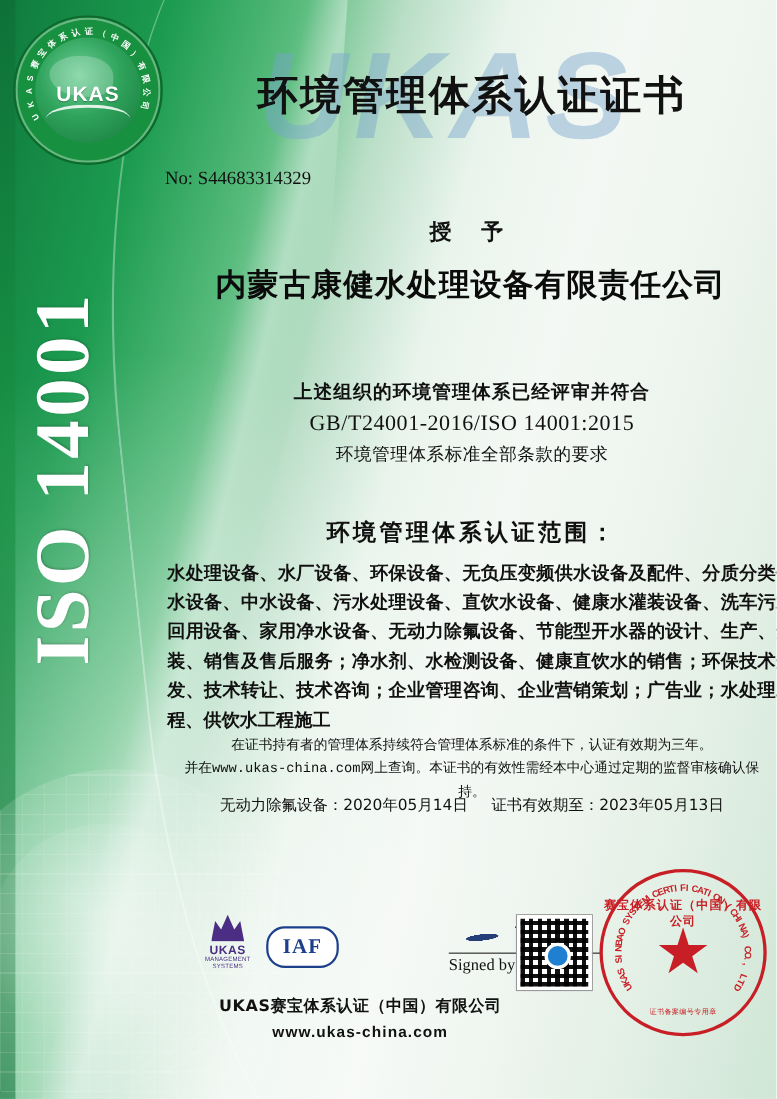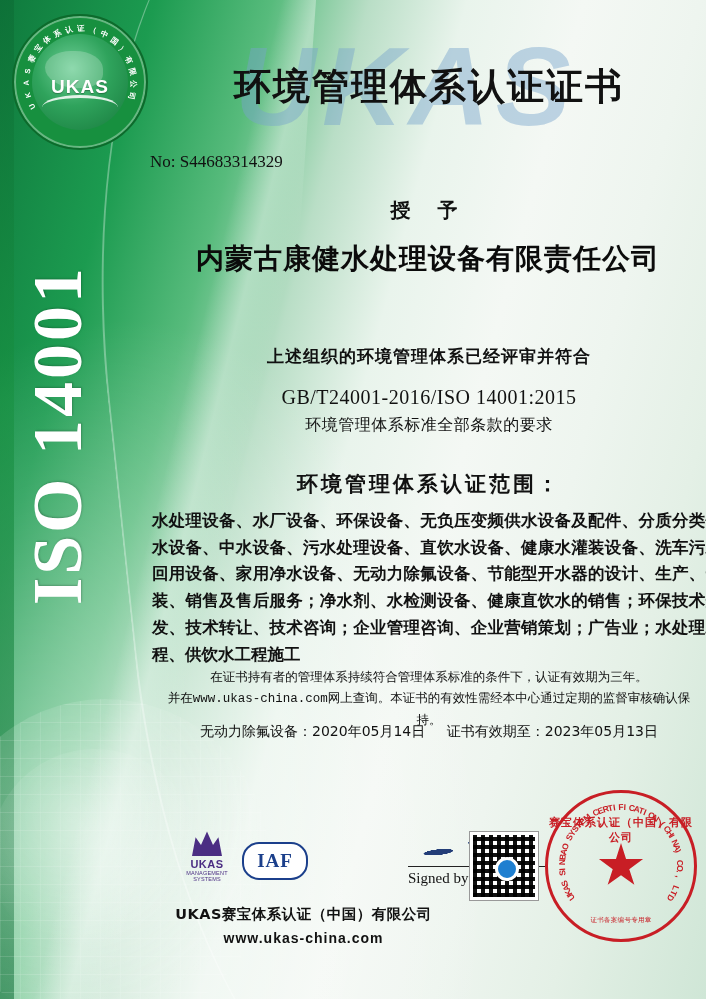--- a/index.html
+++ b/index.html
@@ -136,21 +136,21 @@
   }
   .address{
     position:absolute;left:4px;top:295px;width:548px;text-align:center;
     font-family:"DejaVu Sans", sans-serif;font-size:14px;color:#111;
   }
   .std-block{
     position:absolute;left:24px;top:345px;width:510px;text-align:center;
     font-family:"DejaVu Sans", sans-serif;color:#111;
   }
   .std-line1{font-weight:bold;font-size:17px;letter-spacing:1px;}
-  .std-line2{font-family:"Liberation Serif", serif;font-size:20px;margin-top:18px;letter-spacing:.5px;}
+  .std-line2{font-family:"Liberation Serif", serif;font-size:20px;margin-top:6px;letter-spacing:.5px;}
   .std-line3{font-size:16px;margin-top:6px;letter-spacing:.5px;}
 
   .scope-title{
     position:absolute;left:24px;top:470px;width:510px;text-align:center;
     font-family:"DejaVu Sans", sans-serif;font-weight:bold;font-size:21px;letter-spacing:3px;color:#111;
   }
   .scope-body{
     position:absolute;left:-10px;top:508px;width:570px;
     padding:0 12px;
     font-family:"DejaVu Sans", sans-serif;font-weight:bold;font-size:16.5px;line-height:1.62;
@@ -245,21 +245,21 @@
   }
   .seal .cn{
     position:absolute;left:0;right:0;top:22px;text-align:center;font-size:11px;font-weight:bold;
     letter-spacing:1px;
   }
   .seal .code{
     position:absolute;left:0;right:0;bottom:14px;text-align:center;font-size:6.5px;letter-spacing:.3px;
   }
 
   .footer{
-    position:absolute;left:0;top:905px;width:607px;text-align:center;color:#111;
+    position:absolute;left:0;top:905px;width:607px;text-align:center;color:#111;padding-left:24px;
   }
   .footer .f1{font-family:"DejaVu Sans", sans-serif;font-weight:bold;font-size:14.5px;letter-spacing:.5px;}
   .footer .f2{font-family:"Liberation Sans", sans-serif;font-weight:bold;font-size:14px;margin-top:6px;letter-spacing:1px;}
 
   .edge-left{
     position:absolute;left:0;top:0;width:14px;height:999px;
     background:linear-gradient(180deg,#0c6a34,#17903f 40%,#0c6a34);
     opacity:.55;
   }
 </style>

